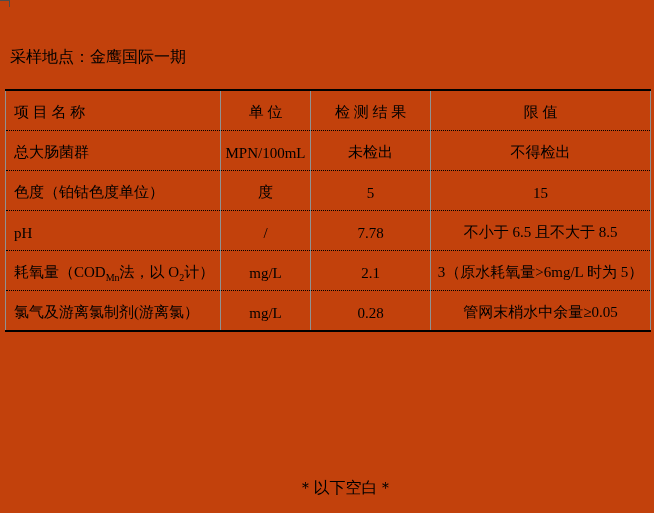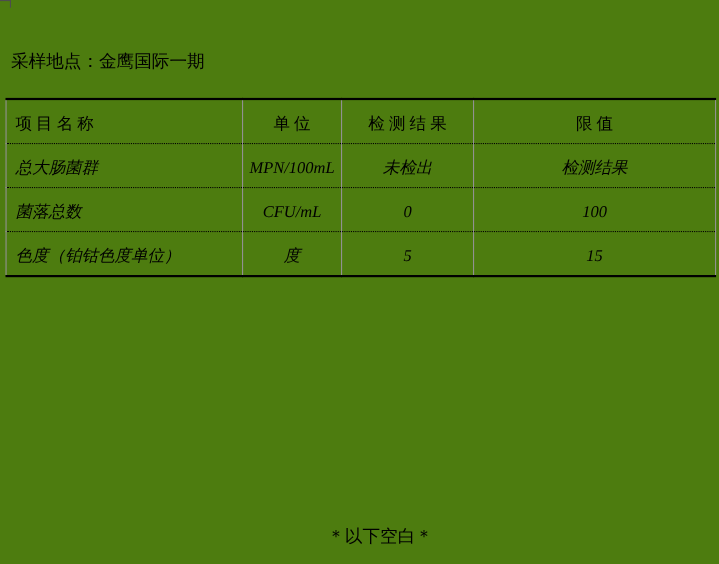--- a/index.html
+++ b/index.html
@@ -4,21 +4,21 @@
 <style>
   html, body {
     margin: 0;
     padding: 0;
     background: #ffffff;
   }
   .page {
     position: relative;
     width: 654px;
     height: 513px;
-    background: #4d7c0f;
+    background: #c2410c;
     color: #000000;
     font-family: "Liberation Serif", "DejaVu Serif", serif;
     overflow: hidden;
   }
   .corner-mark {
     position: absolute;
     left: 0;
     top: 0;
     width: 9px;
     height: 6px;
@@ -60,21 +60,21 @@
     white-space: nowrap;
     overflow: hidden;
   }
   .results-table th:first-child,
   .results-table td:first-child {
     border-left: none;
     text-align: left;
     padding-left: 8px;
   }
   .results-table thead tr { height: 37px; }
-  .results-table tbody tr { height: 38px; font-style: italic; }
+  .results-table tbody tr { height: 38px; }
   .results-table tr { border-bottom: 1px dotted #000000; }
   .results-table tbody tr:last-child { border-bottom: none; }
   .results-table sub {
     font-size: 10px;
     line-height: 0;
   }
   .footer-note {
     position: absolute;
     left: 23px;
     top: 478px;
@@ -107,32 +107,44 @@
         <th>单  位</th>
         <th>检 测 结 果</th>
         <th>限  值</th>
       </tr>
     </thead>
     <tbody>
       <tr>
         <td>总大肠菌群</td>
         <td>MPN/100mL</td>
         <td>未检出</td>
-        <td>检测结果</td>
-      </tr>
-      <tr>
-        <td>菌落总数</td>
-        <td>CFU/mL</td>
-        <td>0</td>
-        <td>100</td>
+        <td>不得检出</td>
       </tr>
       <tr>
         <td>色度（铂钴色度单位）</td>
         <td>度</td>
         <td>5</td>
         <td>15</td>
+      </tr>
+      <tr>
+        <td>pH</td>
+        <td>/</td>
+        <td>7.78</td>
+        <td>不小于 6.5 且不大于 8.5</td>
+      </tr>
+      <tr>
+        <td><span>耗氧量（COD</span><sub>Mn</sub><span>法，以 O</span><sub>2</sub><span>计）</span></td>
+        <td>mg/L</td>
+        <td>2.1</td>
+        <td>3（原水耗氧量&gt;6mg/L 时为 5）</td>
+      </tr>
+      <tr>
+        <td>氯气及游离氯制剂(游离氯）</td>
+        <td>mg/L</td>
+        <td>0.28</td>
+        <td>管网末梢水中余量≥0.05</td>
       </tr>
     </tbody>
   </table>
 
   <div class="footer-note">＊以下空白＊</div>
 
 </div>
 
 </body></html>

